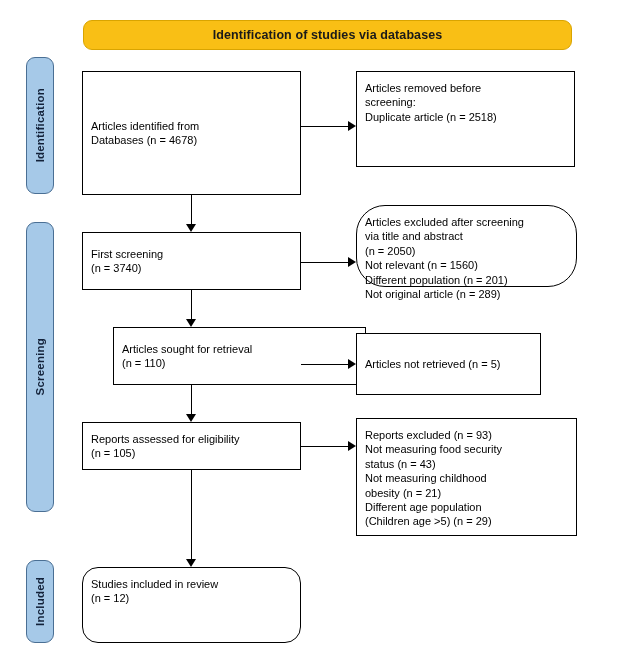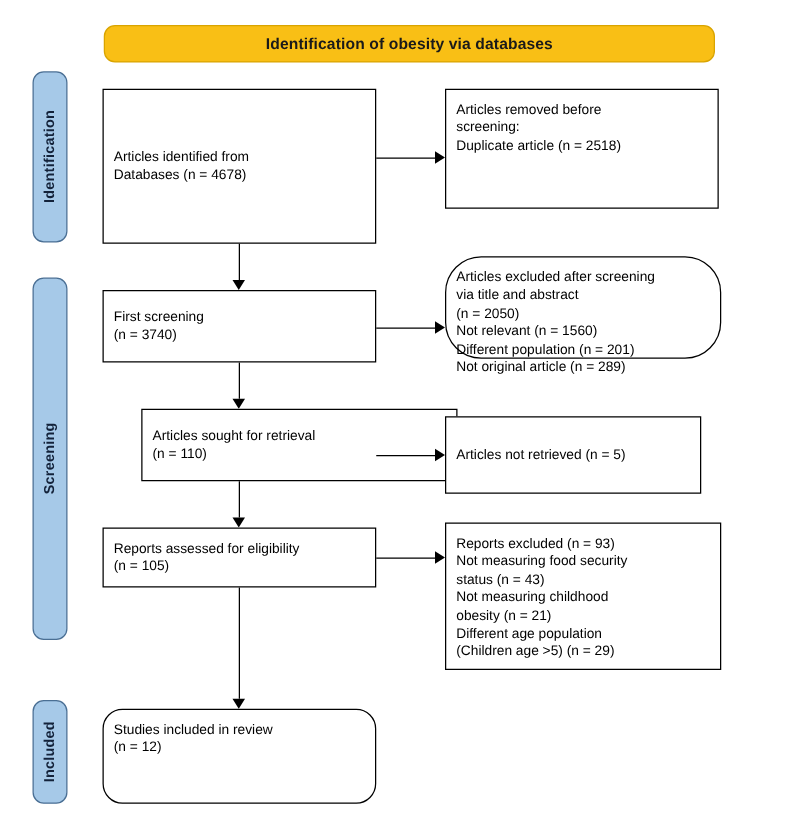--- a/index.html
+++ b/index.html
@@ -107,21 +107,21 @@
     border-bottom: 5px solid transparent;
     border-left: 8px solid #000000;
   }
 </style>
 </head>
 <body>
 
 <div id="diagram">
 
   <div class="banner" style="left:83px; top:20px; width:489px; height:30px;">
-    <span>Identification of obesity via databases</span>
+    <span>Identification of studies via databases</span>
   </div>
 
   <div class="phase" style="left:26px; top:57px; width:28px; height:137px;">
     <span>Identification</span>
   </div>
 
   <div class="phase" style="left:26px; top:222px; width:28px; height:290px;">
     <span>Screening</span>
   </div>
 
@@ -164,21 +164,21 @@
   <div class="arrow-right" style="left:348px; top:257px;"></div>
 
   <div class="vline" style="left:191px; top:290px; height:29px;"></div>
   <div class="arrow-down" style="left:186px; top:319px;"></div>
 
   <div class="box" style="left:82px; top:327px; width:253px; height:58px;margin-left:31px;">
     <div class="txt">Articles sought for retrieval
 (n = 110)</div>
   </div>
 
-  <div class="box" style="left:356px; top:333px; width:205px; height:62px;">
+  <div class="box" style="left:356px; top:333px; width:185px; height:62px;">
     <div class="txt">Articles not retrieved (n = 5)</div>
   </div>
 
   <div class="hline" style="left:301px; top:364px; width:47px;"></div>
   <div class="arrow-right" style="left:348px; top:359px;"></div>
 
   <div class="vline" style="left:191px; top:385px; height:29px;"></div>
   <div class="arrow-down" style="left:186px; top:414px;"></div>
 
   <div class="box" style="left:82px; top:422px; width:219px; height:48px;">

